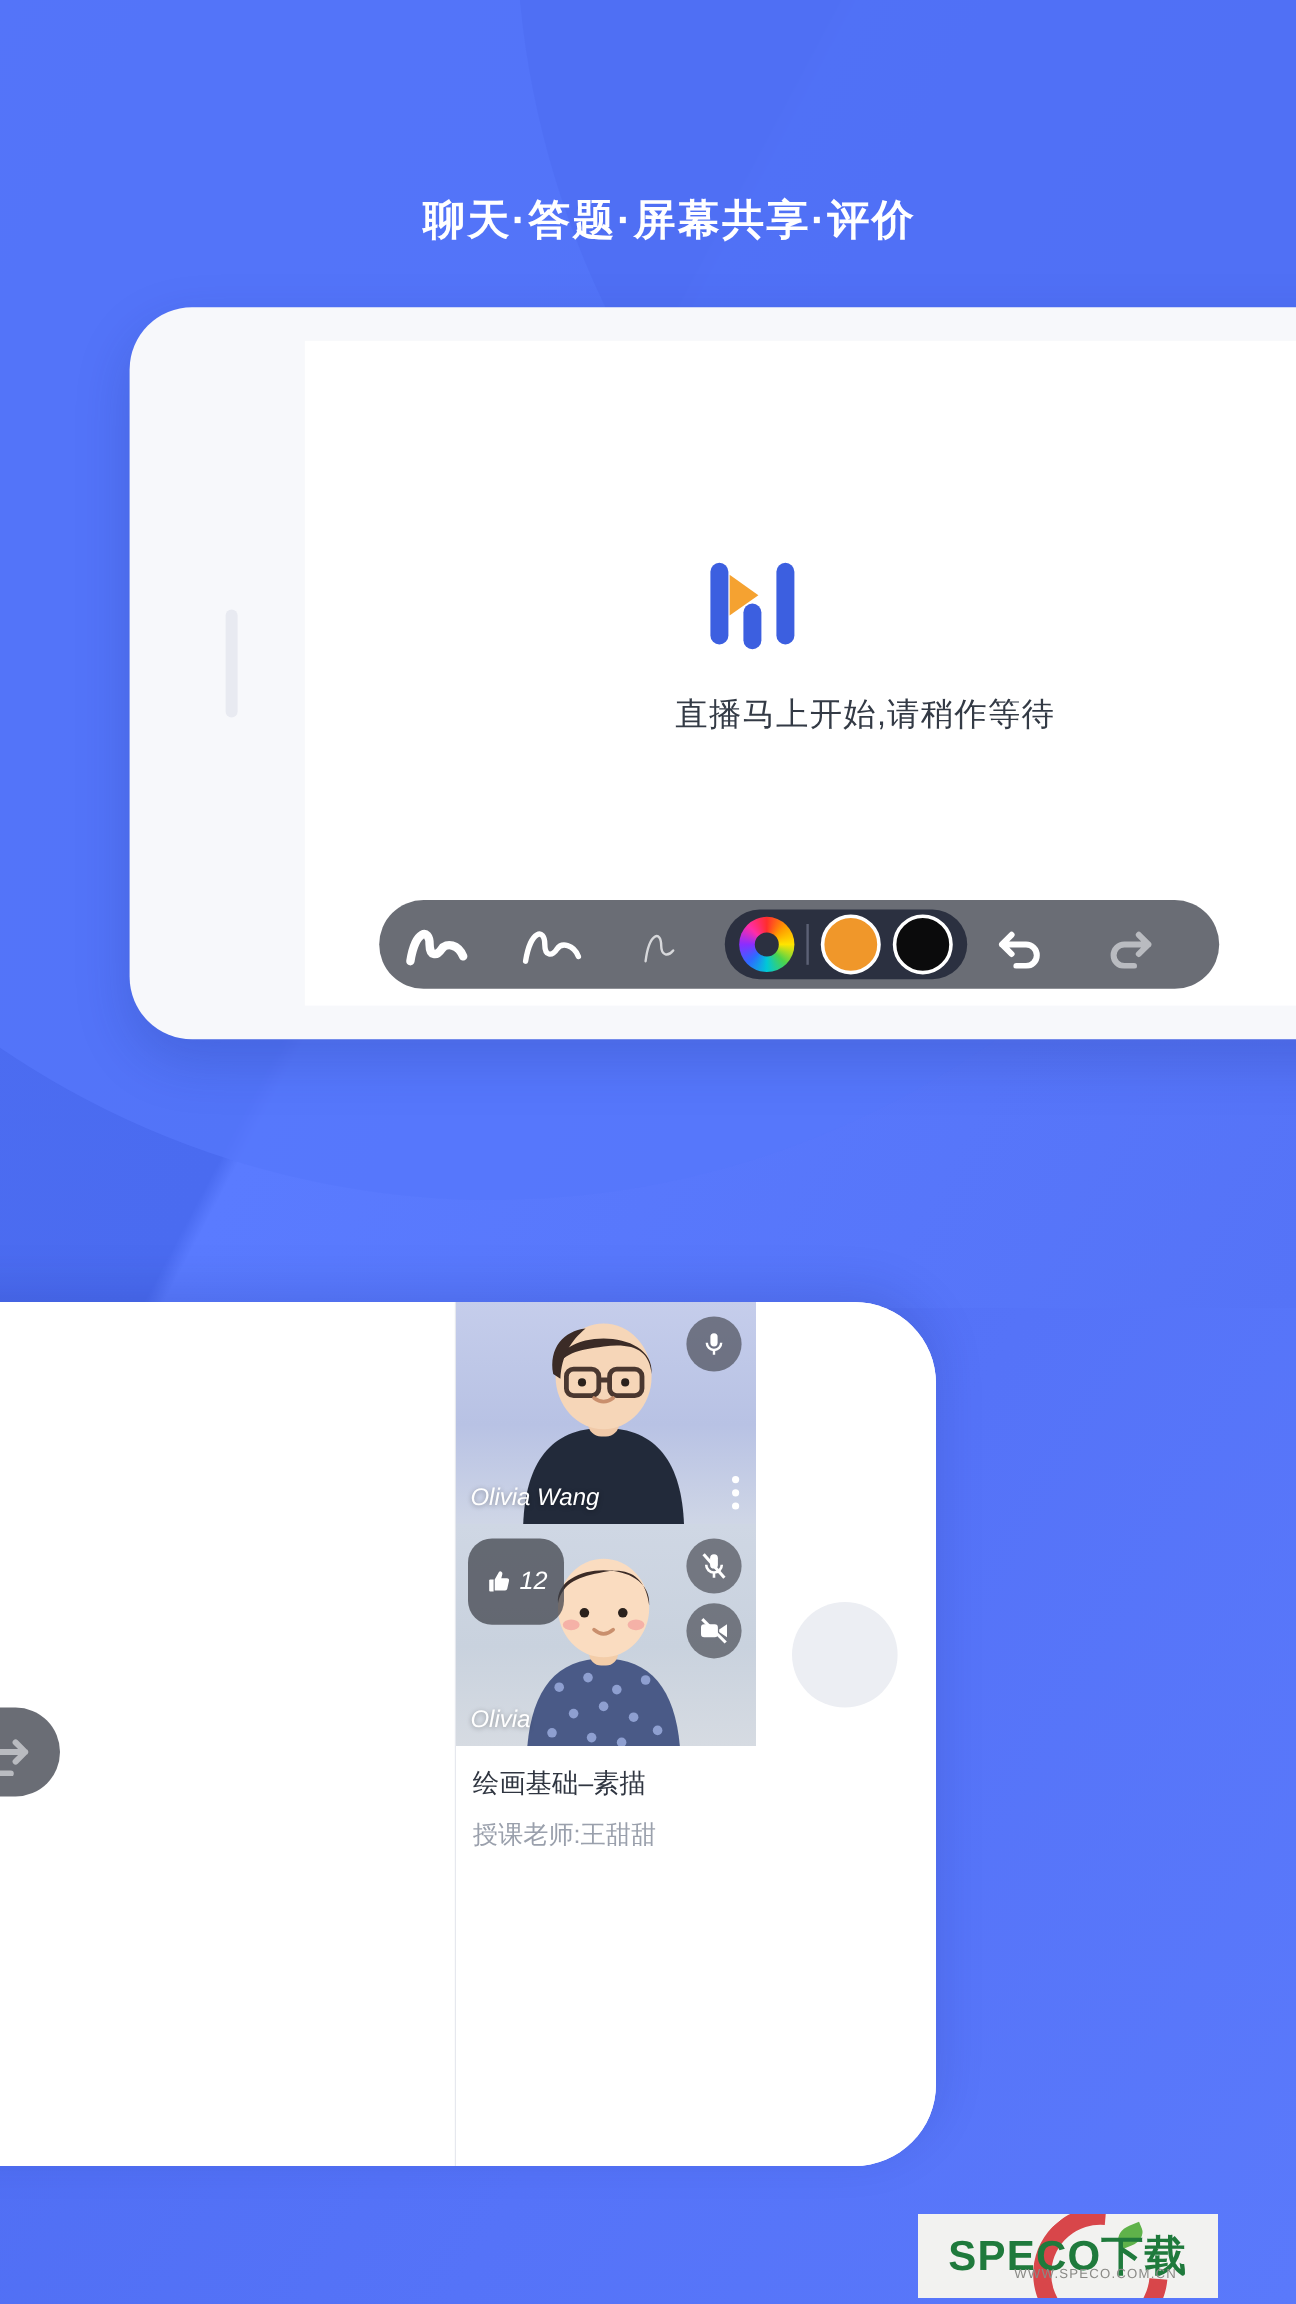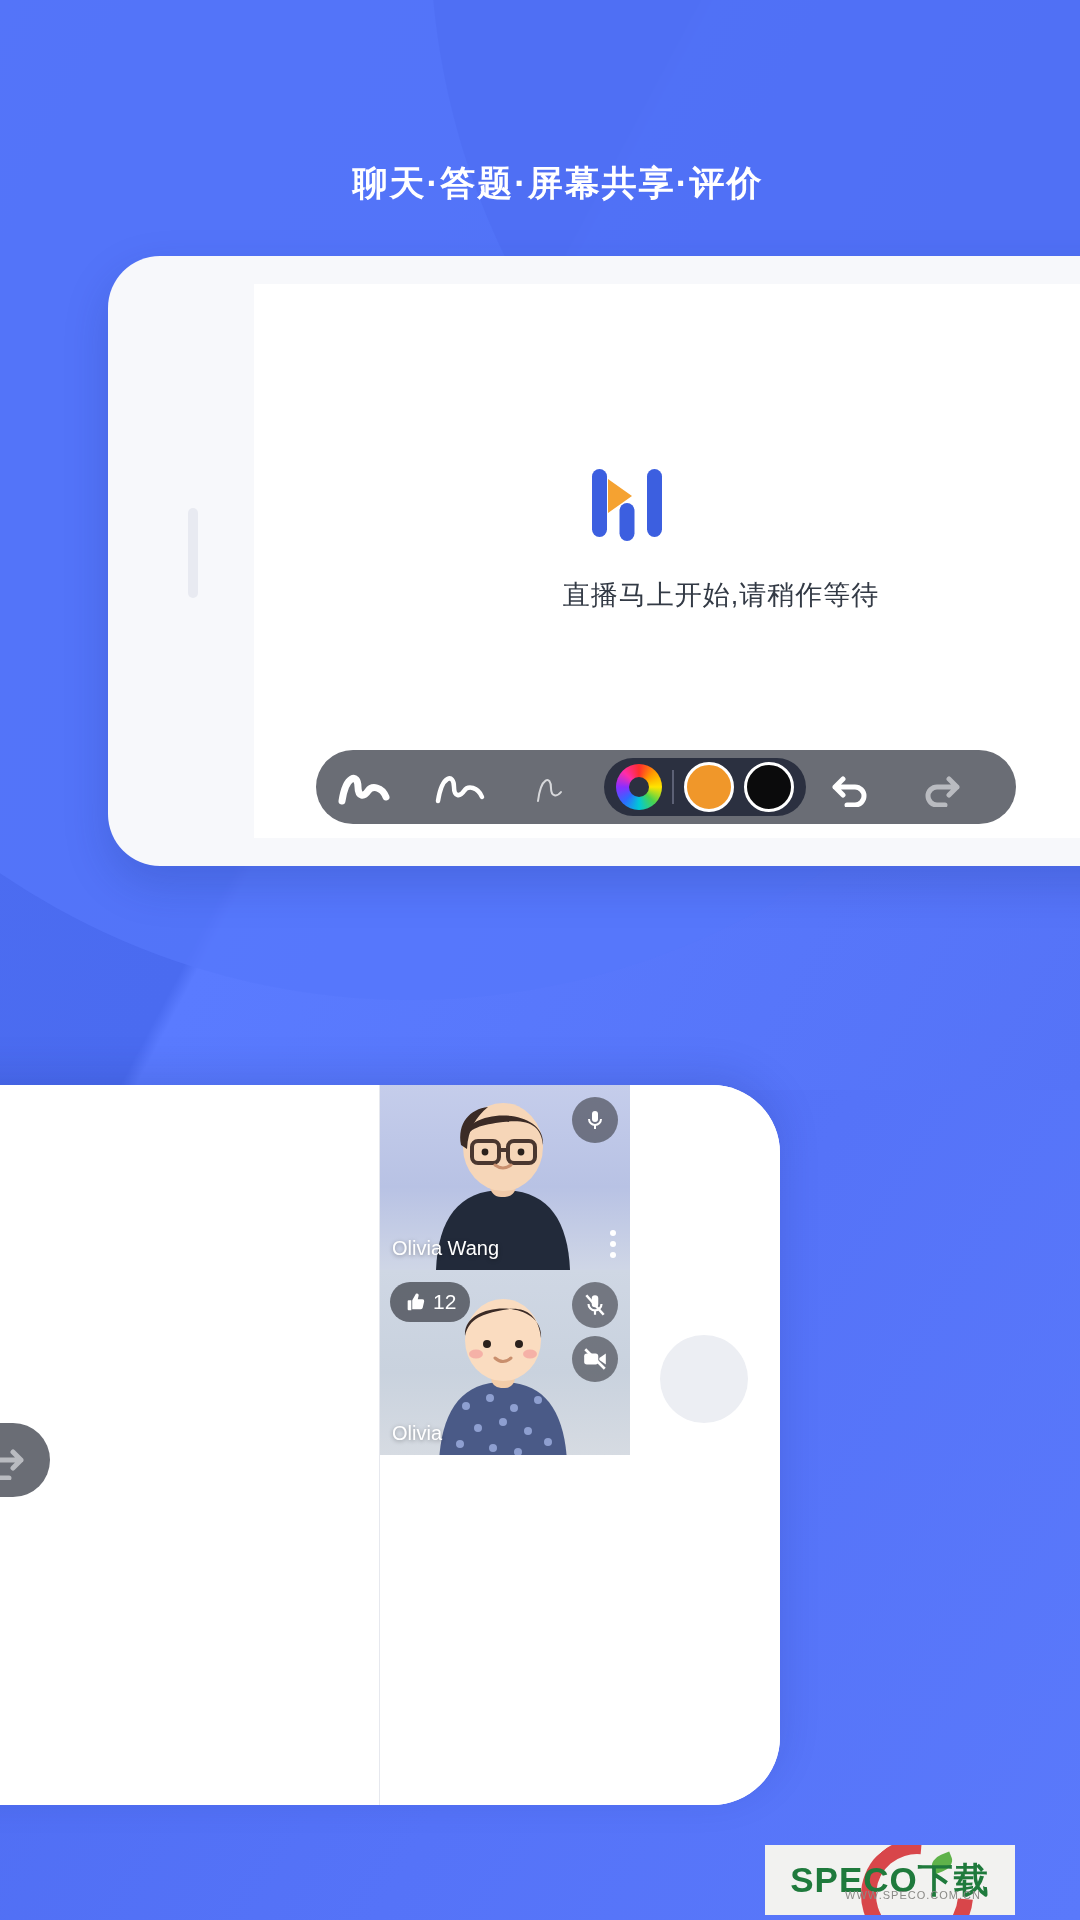--- a/index.html
+++ b/index.html
@@ -119,41 +119,41 @@
     position:absolute;left:0;top:0;width:630px;height:720px;background:#ffffff;
   }
   .panel-divider{
     position:absolute;left:629px;top:0;width:1px;height:720px;background:#e6e8ee;
   }
 
   
   .part-col{
     position:absolute;left:630px;top:0;width:250px;height:720px;background:#ffffff;
   }
-  .vcard{position:relative;width:250px;height:185px;overflow:hidden;}
+  .vcard{position:relative;width:250px;height:185px;overflow:hidden;font-style:italic;}
   .vcard.teacher{background:linear-gradient(180deg,#c5cdeb 0%,#b8c2e4 55%,#cfd6e6 100%);}
   .vcard.student{background:linear-gradient(180deg,#cfd7e4 0%,#c9d2de 55%,#d6dbe2 100%);}
 
   .vname{
     position:absolute;left:12px;bottom:10px;color:#ffffff;font-size:20px;
     text-shadow:0 1px 4px rgba(0,0,0,.35);
   }
   .kebab{
     position:absolute;right:14px;bottom:12px;display:flex;flex-direction:column;gap:5px;
   }
   .kebab i{width:6px;height:6px;border-radius:50%;background:#ffffff;display:block;}
 
   .round-btn{
     position:absolute;width:46px;height:46px;border-radius:50%;
     background:rgba(60,62,70,.62);display:flex;align-items:center;justify-content:center;
   }
   .like-badge{
     position:absolute;left:10px;top:12px;height:40px;border-radius:20px;
     background:rgba(60,62,70,.72);color:#fff;font-size:21px;
-    display:flex;align-items:center;gap:7px;padding:0 14px;
+    display:flex;align-items:center;gap:7px;padding:16px 14px;
   }
 
   .course-box{position:absolute;left:0;top:370px;width:250px;padding:16px 14px;}
   .course-title{color:#2f3540;font-size:22px;margin-bottom:14px;}
   .course-teacher{color:#9aa0ac;font-size:21px;}
   .ghost-circle{
     position:absolute;left:910px;top:250px;width:88px;height:88px;border-radius:50%;
     background:#eceef3;
   }
 
@@ -339,20 +339,24 @@
         <div class="round-btn" style="right:12px;top:66px;">
           <svg width="26" height="26" viewBox="0 0 24 24">
             <rect x="2" y="7" width="13" height="10" rx="2.5" fill="#fff"></rect>
             <path d="M16 11 L22 7 v10 l-6-4 z" fill="#fff"></path>
             <line x1="3" y1="3" x2="21" y2="21" stroke="#fff" stroke-width="2.4"></line>
           </svg>
         </div>
         <div class="vname">Olivia</div>
       </div>
 
+      <div class="course-box">
+        <div class="course-title">绘画基础–素描</div>
+        <div class="course-teacher">授课老师:王甜甜</div>
+      </div>
     </div>
   </div>
 </div>
 
 <div id="watermark">
   <div class="wm-ring"></div>
   <div class="wm-leaf"></div>
   <div class="wm-text">SPECO下载</div>
   <div class="wm-sub">WWW.SPECO.COM.CN</div>
 </div>

